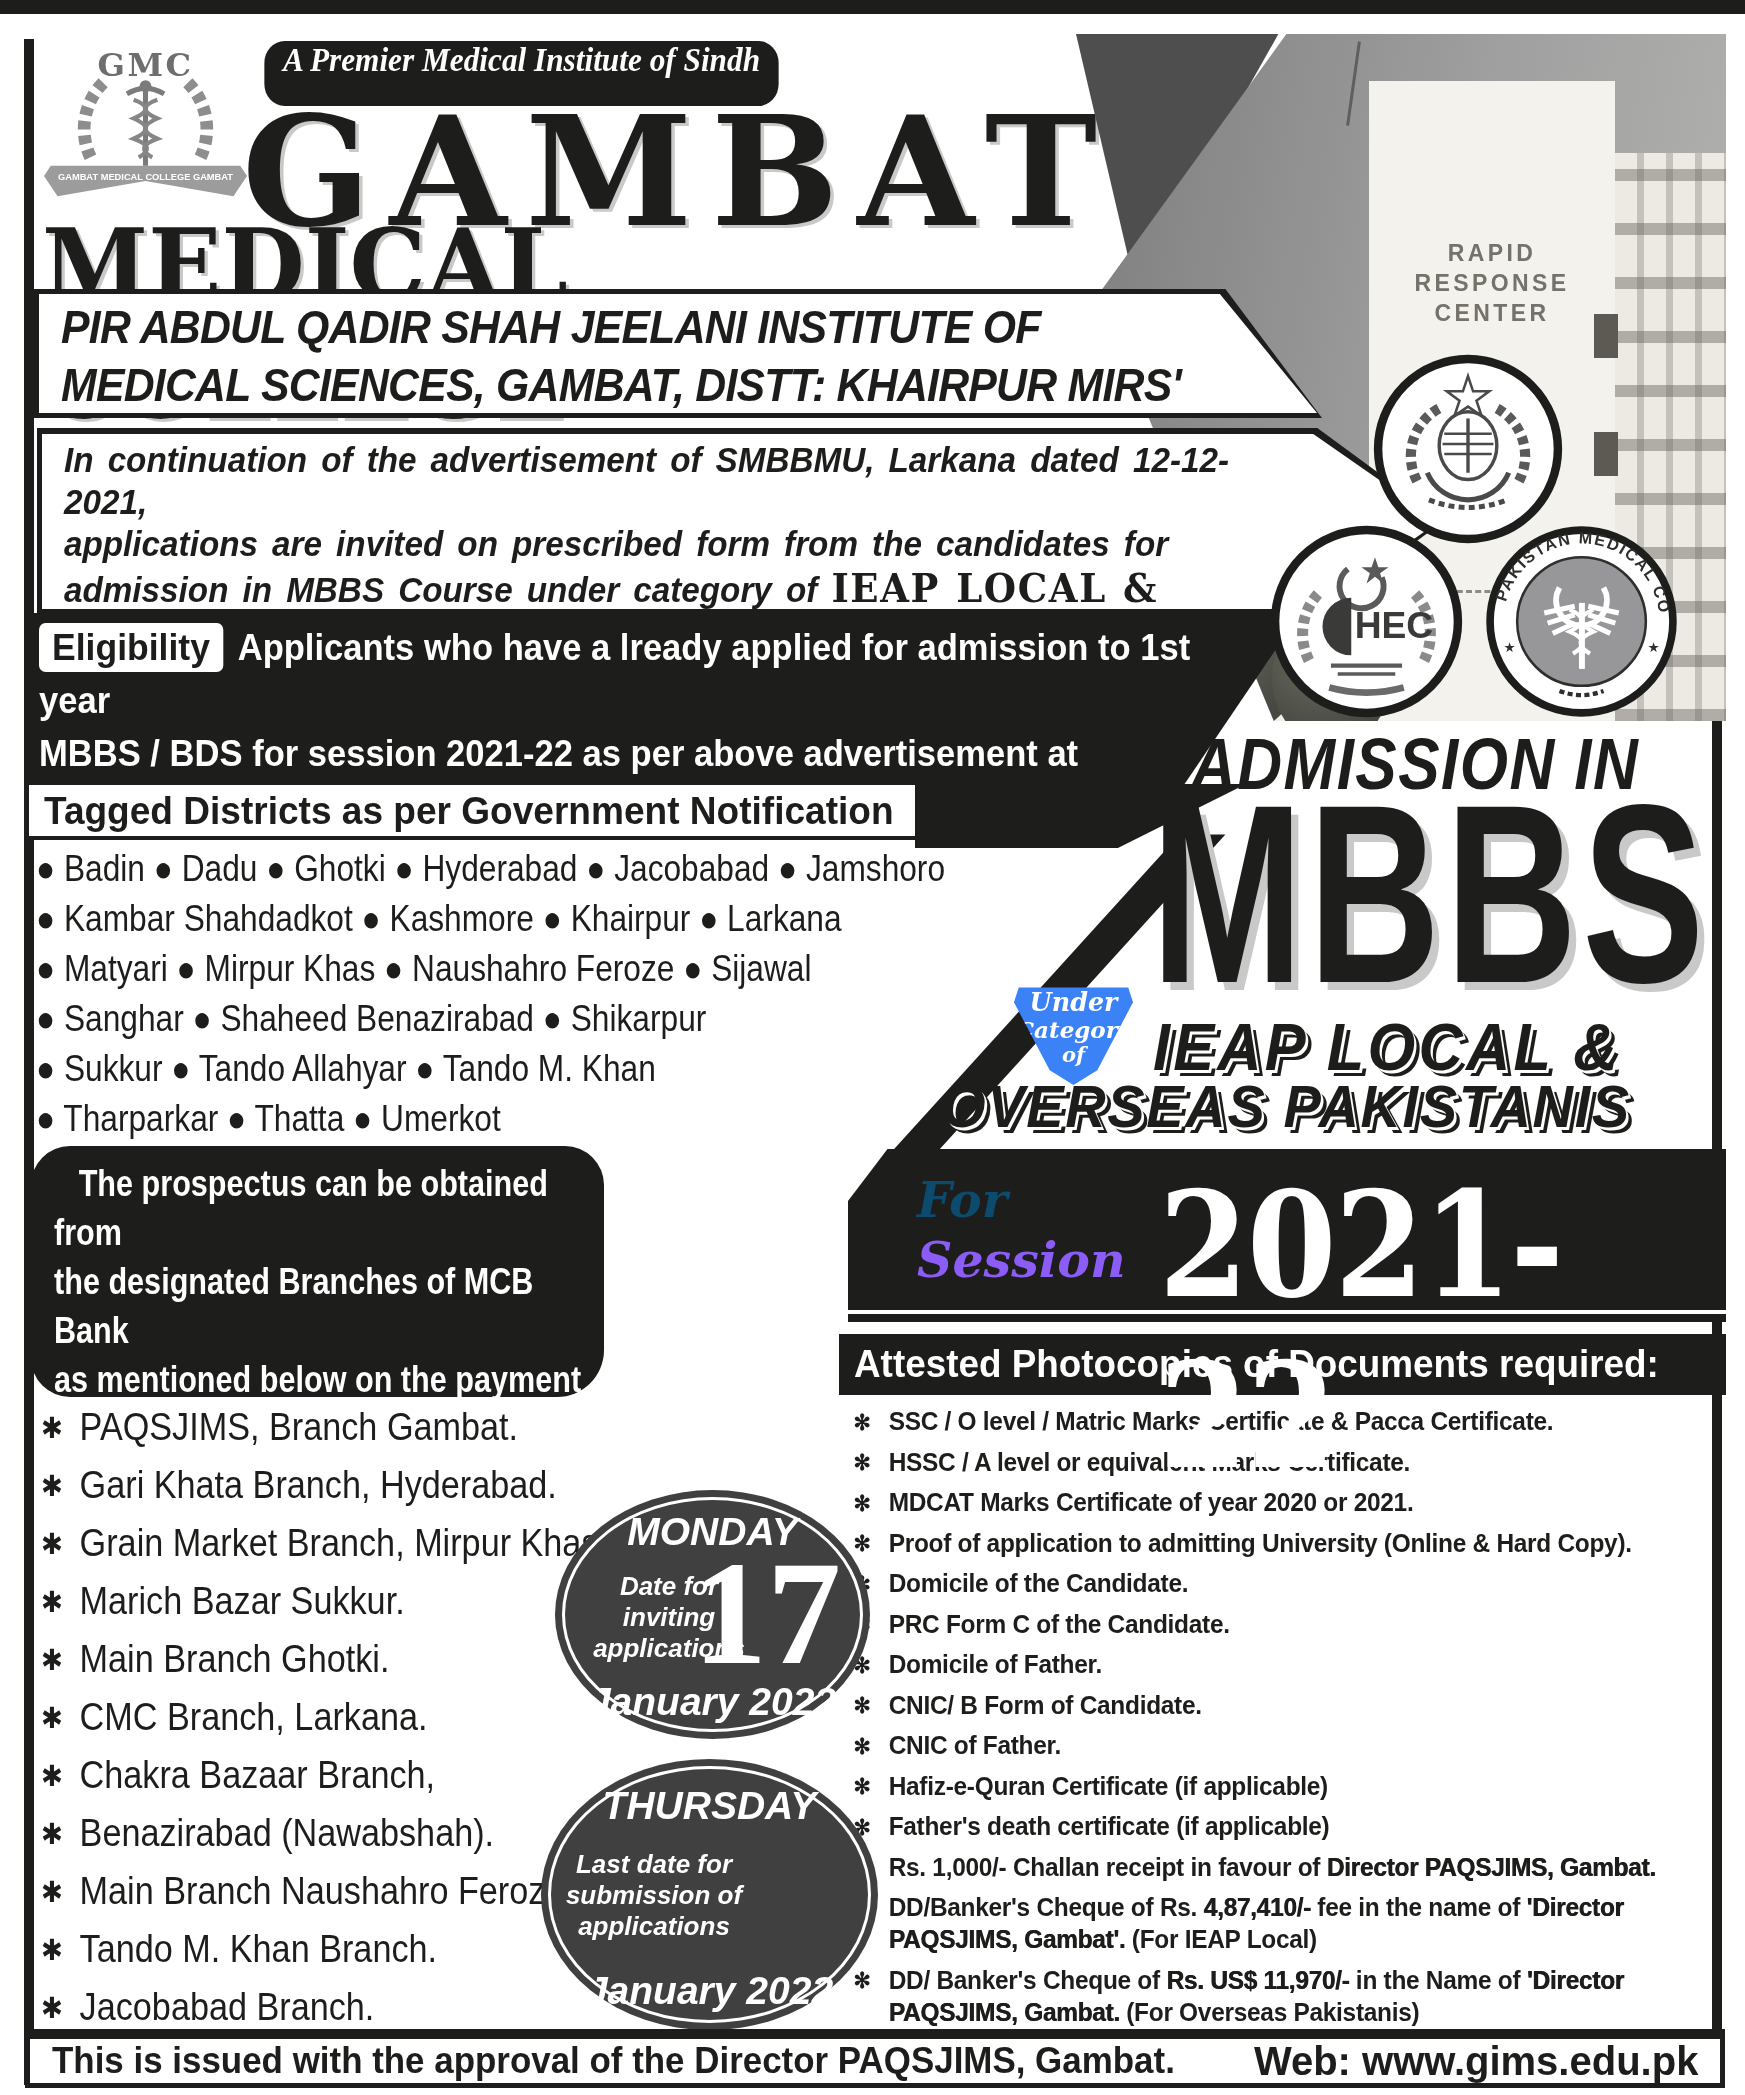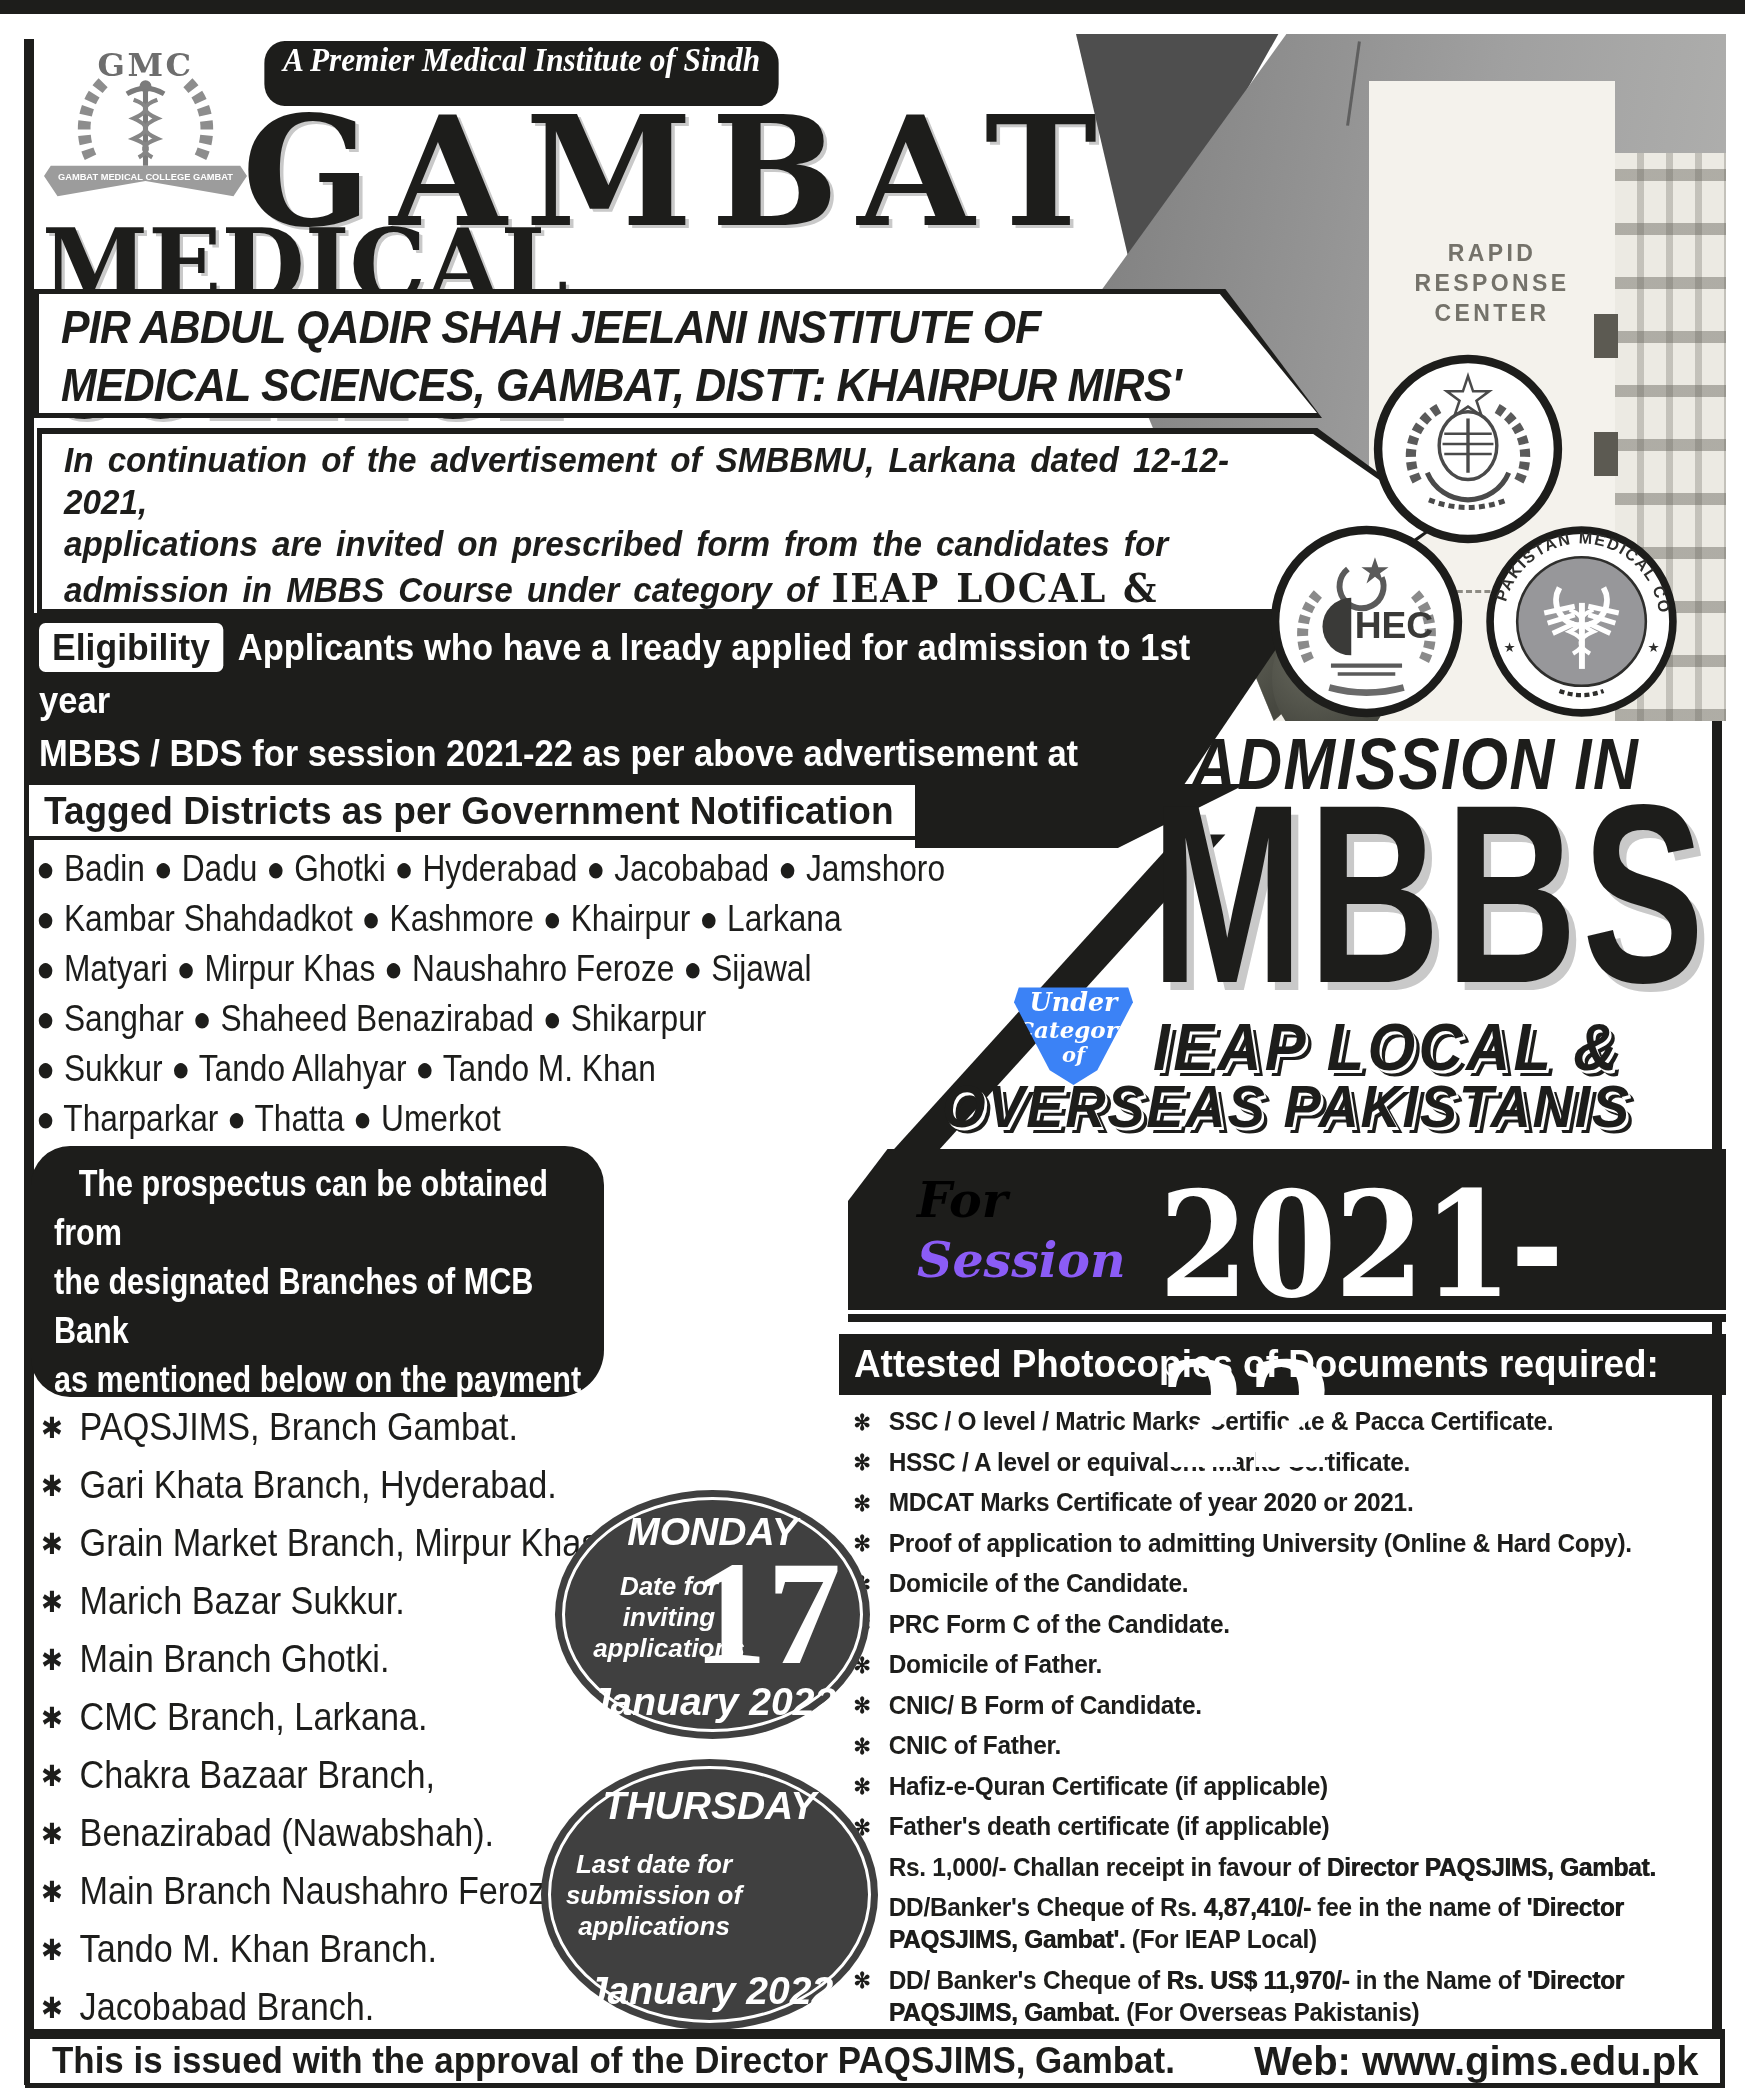--- a/index.html
+++ b/index.html
@@ -111,21 +111,21 @@
   .under div:nth-child(2){font-size:23px;}
   .under div:nth-child(3){font-size:21px;}
   .cat1{left:1153px;top:1009px;width:627px;font:700 italic 66px "Liberation Sans",sans-serif;
         letter-spacing:3.4px;transform:scaleX(.93);text-shadow:2.5px 2.5px 0 #fff,6px 6px 0 #1d1d1b;}
   .cat2{left:942px;top:1073px;width:831px;font:700 italic 59px "Liberation Sans",sans-serif;
         letter-spacing:1.7px;transform:scaleX(.95);text-shadow:2.5px 2.5px 0 #fff,6px 6px 0 #1d1d1b;}
 
   .session{left:848px;top:1149px;width:878px;height:173px;
            clip-path:polygon(0 30%,4.5% 0,100% 0,100% 100%,0 100%);}
   .session::after{content:"";position:absolute;left:0;right:0;bottom:7.6px;height:4.2px;background:#fff;}
-  .s-for{left:917px;top:1171px;color:#000000;font:700 italic 49px "DejaVu Serif","Liberation Serif",serif;}
+  .s-for{left:917px;top:1171px;color:#0c4a6e;font:700 italic 49px "DejaVu Serif","Liberation Serif",serif;}
   .s-sess{left:917px;top:1231px;color:#8b5cf6;font:700 italic 49px "DejaVu Serif","Liberation Serif",serif;}
   .s-years{left:1159px;top:1159px;width:644px;color:#fff;line-height:1;
            font:700 146px "DejaVu Serif","Liberation Serif",serif;letter-spacing:-1.7px;transform:scaleX(.88);}
 
   .attested{left:839px;top:1334px;width:887px;height:61px;}
   .attested-t{left:854px;top:1334px;width:898px;color:#fff;font:700 38px "Liberation Sans",sans-serif;
               line-height:61px;transform:scaleX(.97);}
 
   .docs{left:852px;top:1405px;width:937px;margin:0;padding:0;list-style:none;
         font:700 26px "Liberation Sans",sans-serif;letter-spacing:-0.3px;

